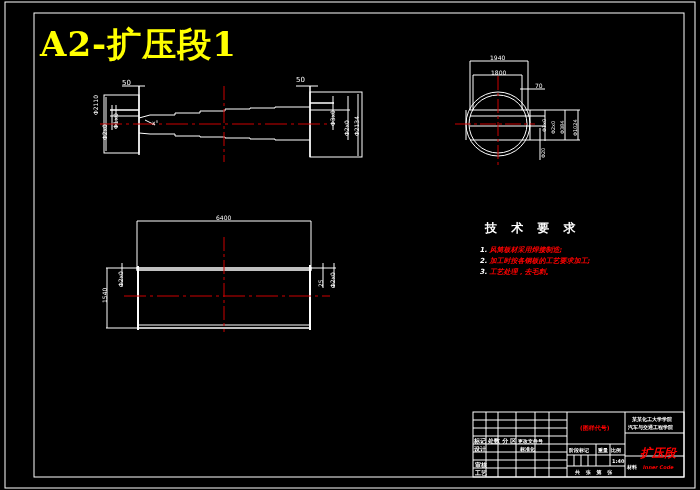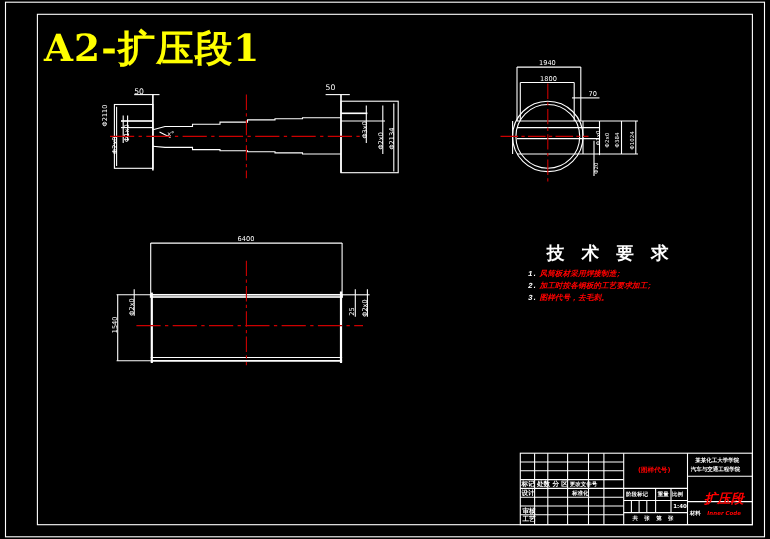--- a/index.html
+++ b/index.html
@@ -1,21 +1,21 @@
 <!DOCTYPE html>
 <html><head>
 <meta charset="utf-8">
 <style>
   html,body{margin:0;padding:0;background:#000;}
   body{width:700px;height:490px;position:relative;overflow:hidden;font-family:"DejaVu Sans",sans-serif;}
   .abs{position:absolute;}
   #title{left:8px;top:24px;font-family:"DejaVu Serif",serif;font-size:34px;font-weight:bold;color:#ffff00;letter-spacing:1px;line-height:40px;white-space:nowrap;margin-left:32px;}
   svg{position:absolute;left:0;top:0;}
-  .req-title{color:#fff;font-size:16px;font-weight:bold;letter-spacing:5px;margin-left:12px;}
-  .req-item{font-size:7px;font-weight:bold;line-height:11px;white-space:nowrap;font-family:Liberation Mono, monospace;}
+  .req-title{color:#fff;font-size:12px;font-weight:bold;letter-spacing:5px;}
+  .req-item{font-size:7px;font-weight:bold;line-height:11px;white-space:nowrap;}
   .req-num{color:#fff;font-style:italic;margin-right:2px;}
   .req-text{color:#ff0000;font-style:italic;}
   .tb-text{font-size:6px;color:#fff;font-weight:bold;white-space:nowrap;line-height:8px;}
   .tb-red{color:#ff0000;}
 </style>
 </head>
 <body>
 
 <svg width="700" height="490">
 
@@ -156,21 +156,21 @@
 <div class="abs" style="left:216px;top:214px;color:#fff;font-size:6px;">6400</div>
 <div class="abs" style="left:117px;top:287px;color:#fff;font-size:6px;transform:rotate(-90deg);transform-origin:left top;">Φ2x0</div>
 <div class="abs" style="left:101px;top:303px;color:#fff;font-size:6px;transform:rotate(-90deg);transform-origin:left top;">1540</div>
 <div class="abs" style="left:317px;top:287px;color:#fff;font-size:6px;transform:rotate(-90deg);transform-origin:left top;">25</div>
 <div class="abs" style="left:329px;top:288px;color:#fff;font-size:6px;transform:rotate(-90deg);transform-origin:left top;">Φ2x0</div>
 
 <div class="abs req-title" style="left:485px;top:220px;">技 术 要 求</div>
 <div class="abs" style="left:480px;top:245px;">
   <div class="req-item"><span class="req-num">1.</span><span class="req-text">风筒板材采用焊接制造;</span></div>
   <div class="req-item"><span class="req-num">2.</span><span class="req-text">加工时按各钢板的工艺要求加工;</span></div>
-  <div class="req-item"><span class="req-num">3.</span><span class="req-text">图样代号，去毛刺。</span></div>
+  <div class="req-item"><span class="req-num">3.</span><span class="req-text">工艺处理，去毛刺。</span></div>
 </div>
 
 <div class="abs tb-text" style="left:474px;top:437px;">标记 处数 分 区</div>
 <div class="abs tb-text" style="left:518px;top:437px;font-size:5px;">更改文件号</div>
 <div class="abs tb-text" style="left:474px;top:445px;">设计</div>
 <div class="abs tb-text" style="left:520px;top:445px;font-size:5px;">标准化</div>
 <div class="abs tb-text" style="left:475px;top:461px;">审核</div>
 <div class="abs tb-text" style="left:475px;top:469px;">工艺</div>
 <div class="abs tb-text tb-red" style="left:580px;top:424px;font-size:6px;">(图样代号)</div>
 <div class="abs tb-text" style="left:632px;top:415px;font-size:5px;">某某化工大学学院</div>

